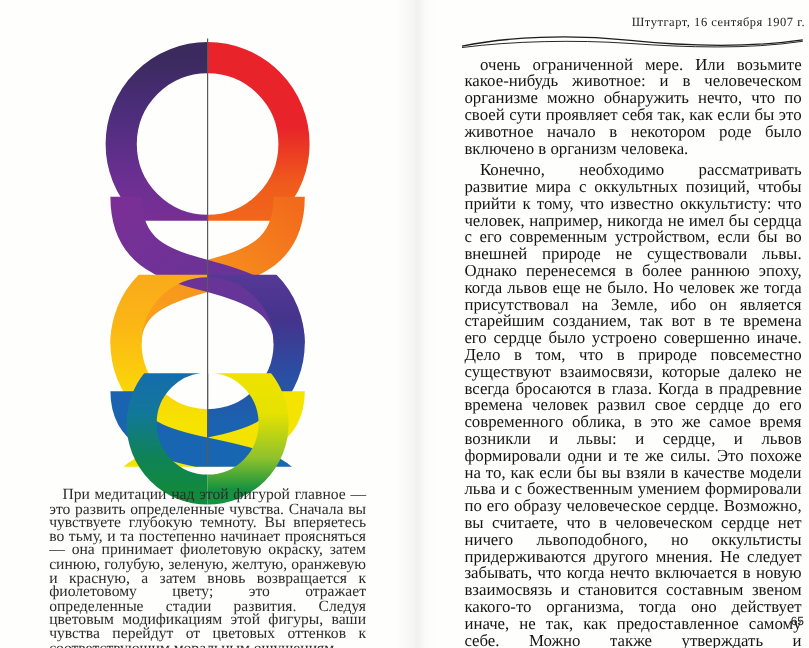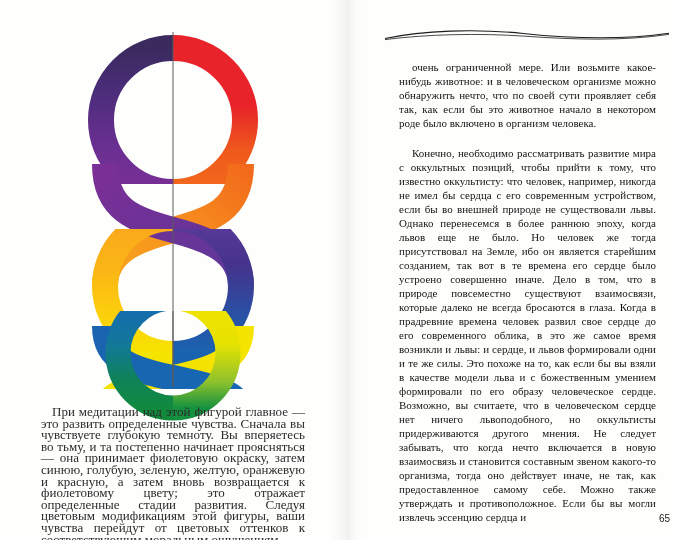--- a/index.html
+++ b/index.html
@@ -99,23 +99,23 @@
   }
 
   
   #body-text {
     position: absolute;
     left: 383px;
     top: 44px;
     width: 289px;
   }
   #body-text p {
-    margin: 16px;
+    margin: 4px;
     font-family: "Liberation Serif", serif;
-    font-size: 11px;
+    font-size: 14px;
     line-height: 14.0px;
     text-align: justify;
     color: #141414;
     text-indent: 13px;
     hyphens: manual;
   }
   #body-text p + p { margin-top: 0px; }
 
   #folio {
     position: absolute;
@@ -292,20 +292,21 @@
       <p id="caption-body">При медитации над этой фигурой главное — это развить определенные чувства. Сначала вы чувствуете глубокую темноту. Вы вперяетесь во тьму, и та постепенно начинает проясняться — она принимает фиолетовую окраску, затем синюю, голубую, зеленую, желтую, оранжевую и красную, а затем вновь возвращается к фиолетовому цвету; это отражает определенные стадии развития. Следуя цветовым модификациям этой фигуры, ваши чувства перейдут от цветовых оттенков к соответствующим моральным ощущениям.</p>
       <p class="attrib" id="attrib-author">Рудольф Штайнер</p>
       <p class="attrib">Кёльн, 28 декабря 1907 г.</p>
     </div>
   </div>
 
   <div class="page-half" id="right-page"></div>
 
   <div id="gutter"></div>
 
+  <div id="running-head">Штутгарт, 16 сентября 1907 г.</div>
 
   <svg id="head-rule" viewBox="0 0 288 16" preserveAspectRatio="none">
     <path d="M 2 11.5 C 40 3.5, 92 1.5, 140 6.5 C 186 11.3, 238 13.2, 286 6.2" fill="none" stroke="#1c1c1c" stroke-width="1.1"></path>
     <path d="M 2 12.6 C 44 7.2, 96 6.0, 142 9.2 C 190 12.6, 240 14.2, 286 7.4" fill="none" stroke="#1c1c1c" stroke-width="0.8"></path>
   </svg>
 
   <div id="body-text">
     <p>очень ограниченной мере. Или возьмите какое-нибудь животное: и в человеческом организме можно обнаружить нечто, что по своей сути проявляет себя так, как если бы это животное начало в некотором роде было включено в организм человека.</p>
     <p>Конечно, необходимо рассматривать развитие мира с оккультных позиций, чтобы прийти к тому, что известно оккультисту: что человек, например, никогда не имел бы сердца с его современным устройством, если бы во внешней природе не существовали львы. Однако перенесемся в более раннюю эпоху, когда львов еще не было. Но человек же тогда присутствовал на Земле, ибо он является старейшим созданием, так вот в те времена его сердце было устроено совершенно иначе. Дело в том, что в природе повсеместно существуют взаимосвязи, которые далеко не всегда бросаются в глаза. Когда в прадревние времена человек развил свое сердце до его современного облика, в это же самое время возникли и львы: и сердце, и львов формировали одни и те же силы. Это похоже на то, как если бы вы взяли в качестве модели льва и с божественным умением формировали по его образу человеческое сердце. Возможно, вы считаете, что в человеческом сердце нет ничего львоподобного, но оккультисты придерживаются другого мнения. Не следует забывать, что когда нечто включается в новую взаимосвязь и становится составным звеном какого-то организма, тогда оно действует иначе, не так, как предоставленное самому себе. Можно также утверждать и противоположное. Если бы вы могли извлечь эссенцию сердца и</p>
   </div>

